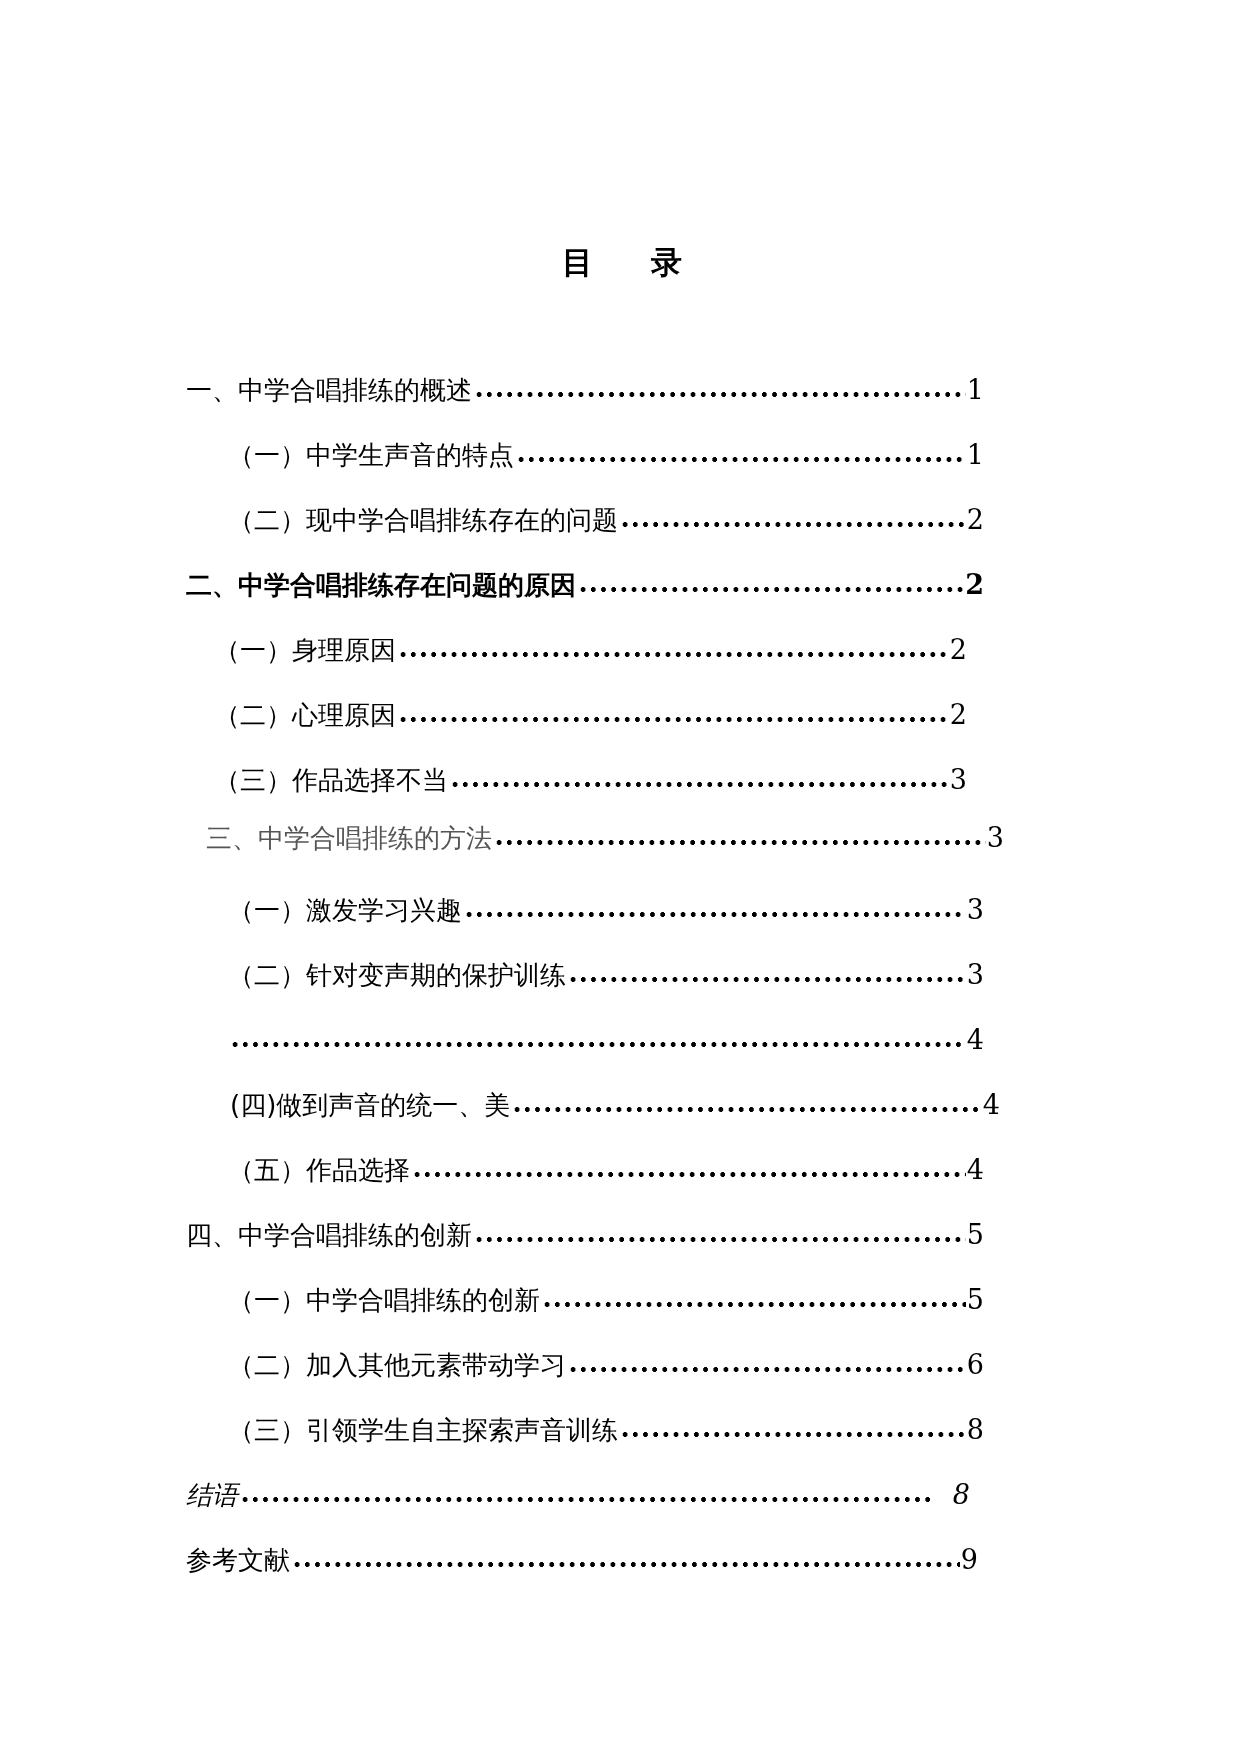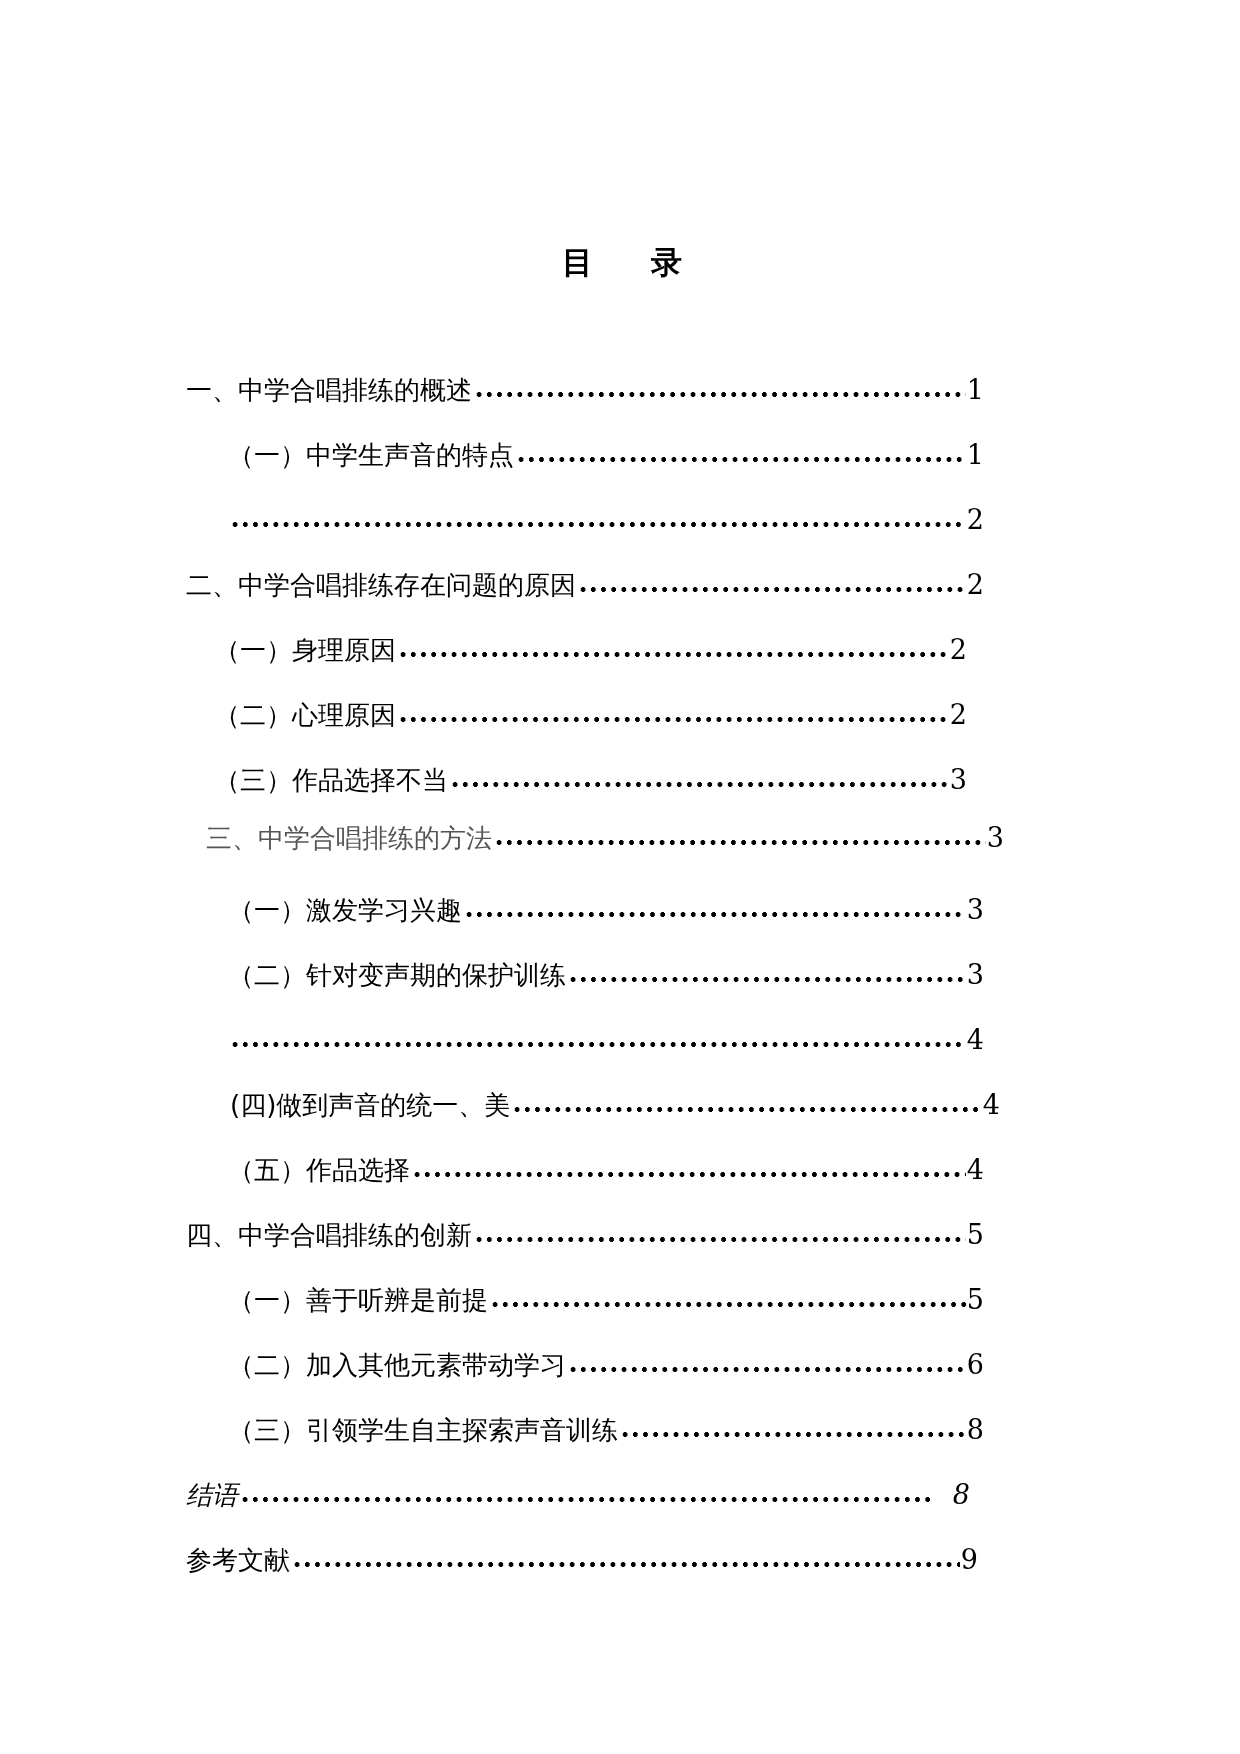--- a/index.html
+++ b/index.html
@@ -36,24 +36,25 @@
     <span class="label">一、中学合唱排练的概述</span>
     <span class="leader"></span>
     <span class="page">1</span>
   </div>
   <div class="toc-line" style="top:437px; left:228px; width:756px;">
     <span class="label">（一）中学生声音的特点</span>
     <span class="leader"></span>
     <span class="page">1</span>
   </div>
   <div class="toc-line" style="top:502px; left:228px; width:756px;">
+    <span class="label">（二）现中学合唱排练存在的问题</span>
     <span class="leader"></span>
     <span class="page">2</span>
   </div>
-  <div class="toc-line" style="top:567px; left:186px; width:798px;">
+  <div class="toc-line" style="top:567px; left:186px; width:798px;font-weight:bold;">
     <span class="label">二、中学合唱排练存在问题的原因</span>
     <span class="leader"></span>
     <span class="page">2</span>
   </div>
   <div class="toc-line" style="top:632px; left:214px; width:753px;">
     <span class="label">（一）身理原因</span>
     <span class="leader"></span>
     <span class="page">2</span>
   </div>
   <div class="toc-line" style="top:697px; left:214px; width:753px;">
@@ -94,21 +95,21 @@
     <span class="label">（五）作品选择</span>
     <span class="leader"></span>
     <span class="page">4</span>
   </div>
   <div class="toc-line" style="top:1217px; left:186px; width:798px;">
     <span class="label">四、中学合唱排练的创新</span>
     <span class="leader"></span>
     <span class="page">5</span>
   </div>
   <div class="toc-line" style="top:1282px; left:228px; width:756px;">
-    <span class="label">（一）善于听辨是前提</span>
+    <span class="label">（一）中学合唱排练的创新</span>
     <span class="leader"></span>
     <span class="page">5</span>
   </div>
   <div class="toc-line" style="top:1347px; left:228px; width:756px;">
     <span class="label">（二）加入其他元素带动学习</span>
     <span class="leader"></span>
     <span class="page">6</span>
   </div>
   <div class="toc-line" style="top:1412px; left:228px; width:756px;">
     <span class="label">（三）引领学生自主探索声音训练</span>

